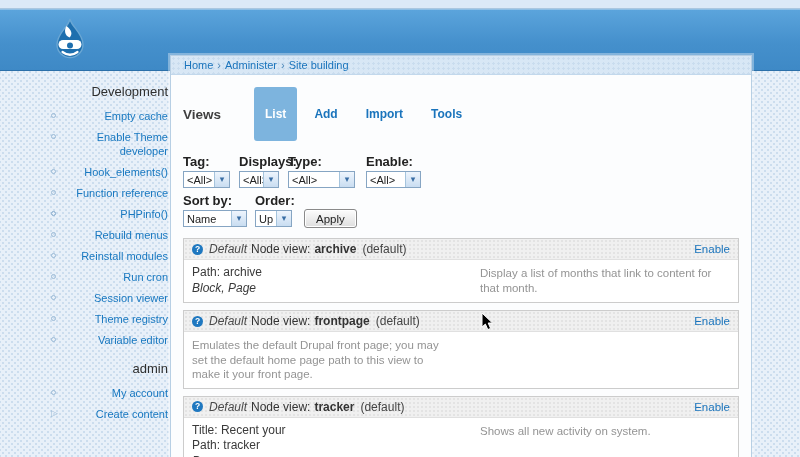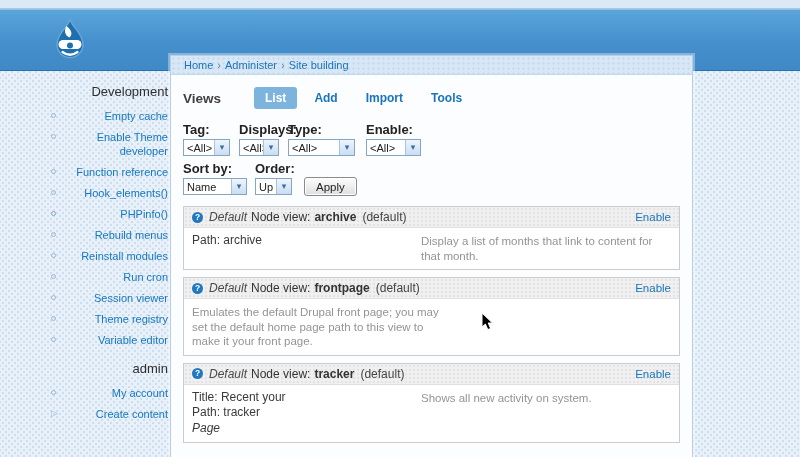--- a/index.html
+++ b/index.html
@@ -26,40 +26,40 @@
   .side-heading { font-size:13px; color:#2f2f2f; margin:8px 0 10px; }
   .sidebar ul { list-style:none; }
   .sidebar li { position:relative; padding-left:13px; margin-bottom:7px; font-size:11px; line-height:14px; }
   .sidebar a { color:#1878c0; text-decoration:none; cursor:pointer; }
   .bullet { position:absolute; left:0; top:2px; color:#9ab9d6; font-size:9px; line-height:9px; }
   .bullet.circle { width:5px; height:5px; border:1px solid #9ab9d6; border-radius:50%; top:4px; }
   .sidebar .sec2 { margin-top:14px; }
 
   
   .panel {
-    position:absolute; left:170px; top:55px; width:523px; bottom:0;
+    position:absolute; left:170px; top:55px; width:582px; bottom:0;
     background:#fcfdfe; border:1px solid #b7cfe4; border-bottom:none;
     box-shadow:0 0 0 2px rgba(255,255,255,0.35);
   }
   .breadcrumb {
     height:19px; padding:3px 13px; font-size:11px;
     background-color:#d8e7f5;
     background-image: radial-gradient(#c9dcee 1px, rgba(0,0,0,0) 1.2px);
     background-size:5px 5px;
     border-bottom:1px solid #c2d8ec;
   }
   .breadcrumb a { color:#1a74bc; text-decoration:none; cursor:pointer; }
   .breadcrumb .sep { color:#4a86b8; margin:0 4px; }
 
   .panel-body { padding:10px 12px 0 12px; }
 
   .title-row { display:flex; align-items:center; margin-top:2px; }
   .title-row h1 { font-size:13.5px; color:#3f3f3f; font-weight:bold; margin-right:15px; }
   .tabs { display:flex; align-items:center; margin-left:18px; }
-  .tab { font-size:12px; font-weight:bold; color:#1a74bc; text-decoration:none; cursor:pointer; padding:4px 11px; margin-right:6px; }
+  .tab { font-size:12px; font-weight:bold; color:#1a74bc; text-decoration:none; cursor:pointer; padding:20px 11px; margin-right:6px; }
   .tab.active { background:#7db4de; color:#ffffff; border-radius:3px; }
 
   
   .filters { margin-top:13px; }
   .f-row { display:flex; align-items:flex-start; }
   .f-row.row2 { margin-top:5px; }
   .f-group { margin-right:0; }
   .f-label { display:block; font-size:13px; font-weight:bold; color:#222; white-space:nowrap; margin-bottom:2px; }
   .xp-select {
     display:flex; align-items:center; height:17px;
@@ -126,22 +126,22 @@
         <path d="M10.5,35 Q18,40.5 25.5,35" stroke="#ffffff" stroke-width="2.2" fill="none" stroke-linecap="round"></path>
       </svg>
     </span>
   </div>
 
   <div class="sidebar">
     <div class="side-heading">Development</div>
     <ul>
       <li><span class="bullet circle"></span><a>Empty cache</a></li>
       <li><span class="bullet circle"></span><a>Enable Theme developer</a></li>
+      <li><span class="bullet circle"></span><a>Hook_elements()</a></li>
       <li><span class="bullet circle"></span><a>Function reference</a></li>
-      <li><span class="bullet circle"></span><a>Hook_elements()</a></li>
       <li><span class="bullet circle"></span></li>
       <li><span class="bullet circle"></span><a>PHPinfo()</a></li>
       <li><span class="bullet circle"></span><a>Rebuild menus</a></li>
       <li><span class="bullet circle"></span><a>Reinstall modules</a></li>
       <li><span class="bullet circle"></span><a>Run cron</a></li>
       <li><span class="bullet circle"></span><a>Session viewer</a></li>
       <li><span class="bullet circle"></span><a>Theme registry</a></li>
       <li><span class="bullet circle"></span><a>Variable editor</a></li>
     </ul>
     <div class="side-heading sec2">admin</div>
@@ -230,20 +230,21 @@
             <span class="help-icon">?</span>
             <span class="v-prefix">Default</span>
             <span class="v-type">Node view:</span>
             <span class="v-name">archive</span>
             <span class="v-suffix">(default)</span>
             <a class="enable-link">Enable</a>
           </div>
           <div class="view-body">
             <div class="v-left">
               <div>Path: archive</div>
+              <div class="displays">Block, Page</div>
             </div>
             <div class="v-desc">Display a list of months that link to content for that month.</div>
           </div>
         </div>
 
         <div class="view-box">
           <div class="view-head">
             <span class="help-icon">?</span>
             <span class="v-prefix">Default</span>
             <span class="v-type">Node view:</span>

